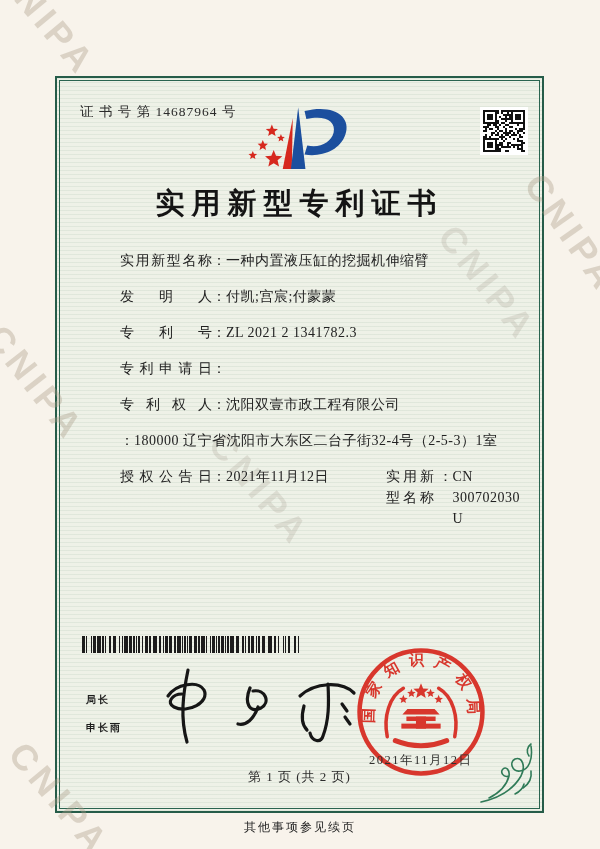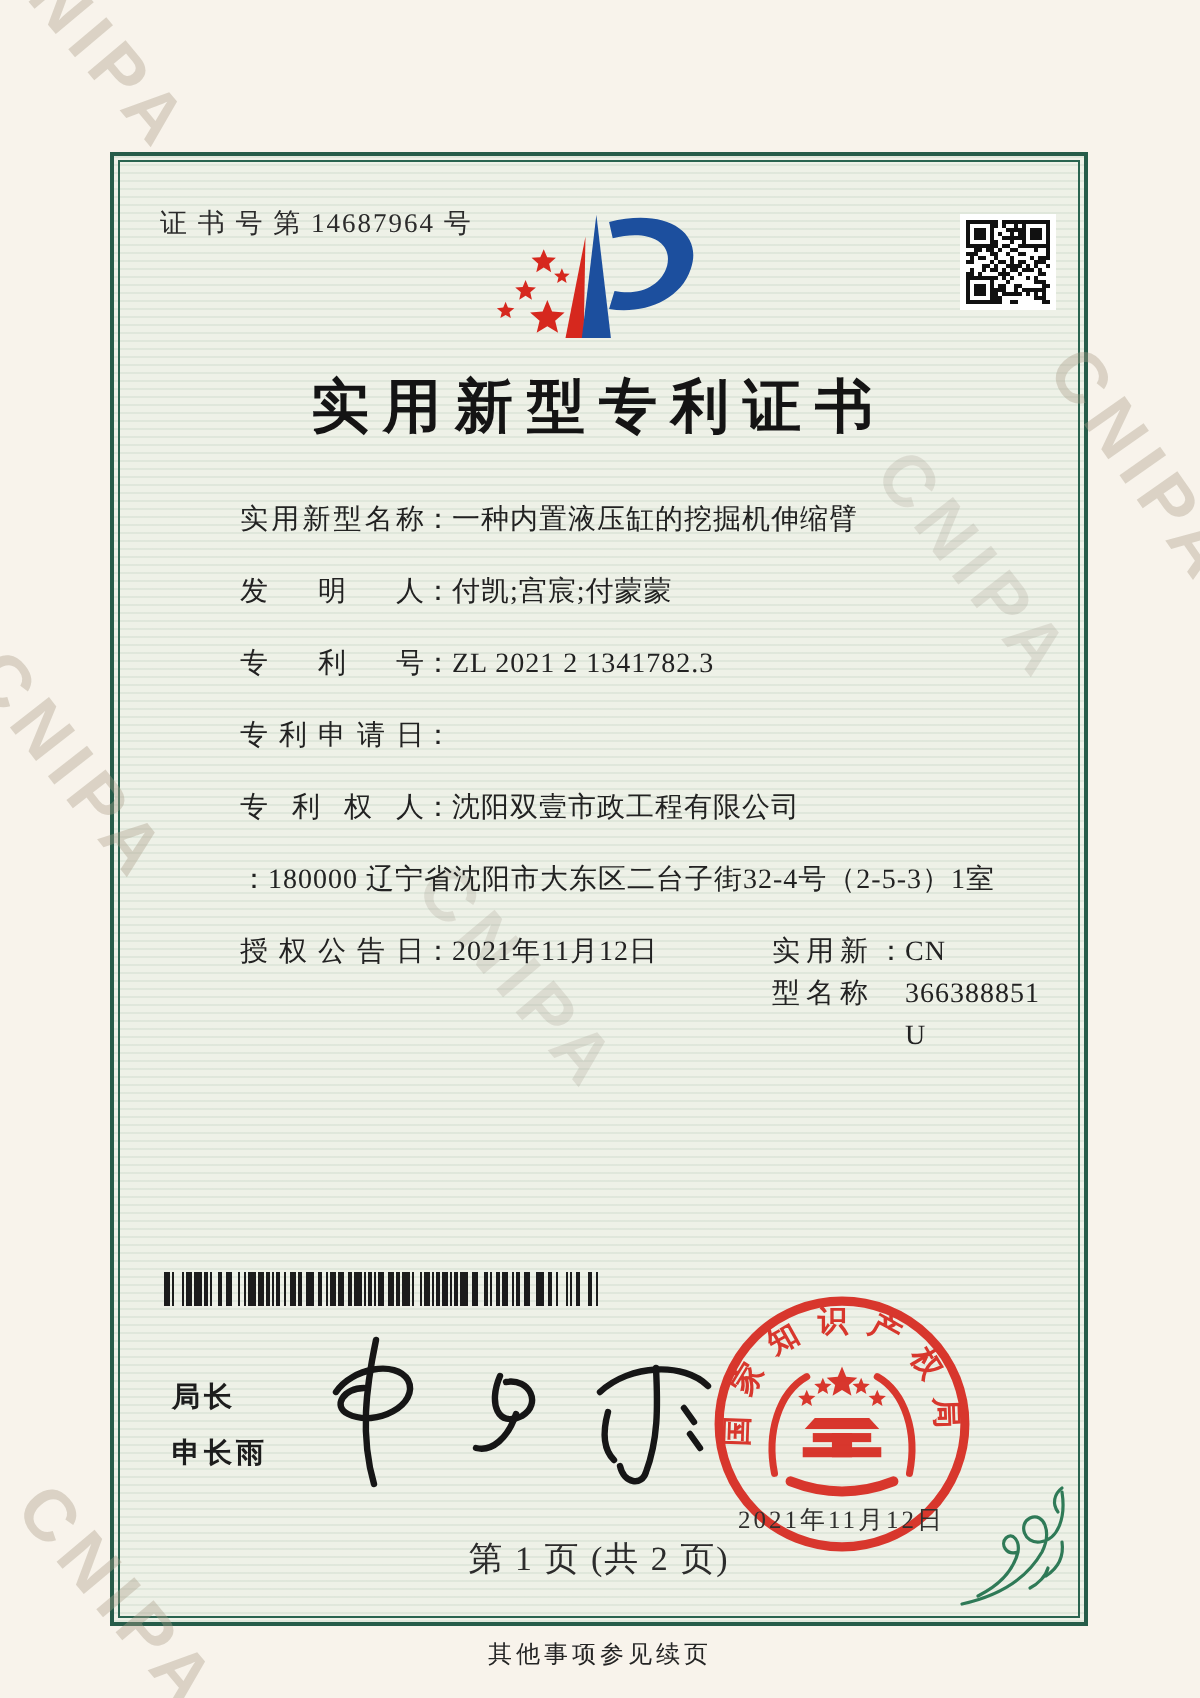--- a/index.html
+++ b/index.html
@@ -39,25 +39,25 @@
   .fields{position:absolute;left:27px;right:22px;top:172px;font-size:14px;color:#222;}
   .frow{display:flex;margin-bottom:15px;line-height:21px;margin-left:36px;}
   .flabel{display:inline-block;width:92px;text-align:justify;text-align-last:justify;flex:none;color:#222;}
   .fcolon{flex:none;}
   .fval{flex:1;letter-spacing:0.5px;}
   .fval2{width:160px;flex:none;letter-spacing:0.5px;}
   .paras{position:absolute;left:27px;right:22px;top:421px;font-size:12.5px;line-height:1.78;color:#272727;}
   .paras p{margin:0;text-indent:2em;letter-spacing:0.5px;}
   .barcode{position:absolute;left:25px;top:558px;height:17px;display:flex;align-items:stretch;}
   .barcode div{background:#1c1c1c;}
-  .director{position:absolute;left:29px;top:608px;font-size:14px;font-weight:700;color:#1d1d1d;letter-spacing:2px;line-height:28px;}
+  .director{position:absolute;left:29px;top:608px;font-size:10px;font-weight:700;color:#1d1d1d;letter-spacing:2px;line-height:28px;}
   .sig{position:absolute;left:95px;top:582px;}
   .seal{position:absolute;left:296px;top:566px;width:136px;height:136px;opacity:0.92;}
   .sealdate{position:absolute;left:312px;top:674px;width:150px;font-size:12.5px;color:#30302e;letter-spacing:1.5px;z-index:3;}
-  .pageinfo{position:absolute;left:0;right:0;top:690px;text-align:center;font-size:17px;color:#2c2c2c;letter-spacing:1px;}
+  .pageinfo{position:absolute;left:0;right:0;top:690px;text-align:center;font-size:13px;color:#2c2c2c;letter-spacing:1px;}
   .ornament{position:absolute;right:5px;bottom:5px;}
   .contnote{position:absolute;left:0;right:0;top:819px;text-align:center;font-size:12px;color:#242424;letter-spacing:2px;z-index:2;}
 </style>
 </head>
 <body>
 
 <div class="wm" style="left:-22px;top:-2px;transform:rotate(50deg);">CNIPA</div>
 <div class="wm" style="left:504px;top:212px;transform:rotate(55deg);">CNIPA</div>
 <div class="wm f" style="left:420px;top:262px;transform:rotate(52deg);">CNIPA</div>
 <div class="wm" style="left:-32px;top:362px;transform:rotate(52deg);">CNIPA</div>
@@ -265,21 +265,21 @@
       <div class="frow">
           <span class="fcolon">：</span>
         <span class="fval">180000 辽宁省沈阳市大东区二台子街32-4号（2-5-3）1室</span>
       </div>
       <div class="frow">
         <span class="flabel">授权公告日</span>
           <span class="fcolon">：</span>
         <span class="fval2">2021年11月12日</span>
         <span style="letter-spacing:3px;">实用新型名称</span>
           <span class="fcolon">：</span>
-        <span class="fval">CN 366388851 U</span>
+        <span class="fval">CN 300702030 U</span>
       </div>
     </div>
 
 
     <div class="barcode" id="barcode">
         <div style="width: 2.8px; margin-right: 1.1px;"></div>
         <div style="width: 1.4px; margin-right: 3.3px;"></div>
         <div style="width: 1.4px; margin-right: 1.1px;"></div>
         <div style="width: 2.8px; margin-right: 1.1px;"></div>
         <div style="width: 4.2px; margin-right: 1.1px;"></div>

